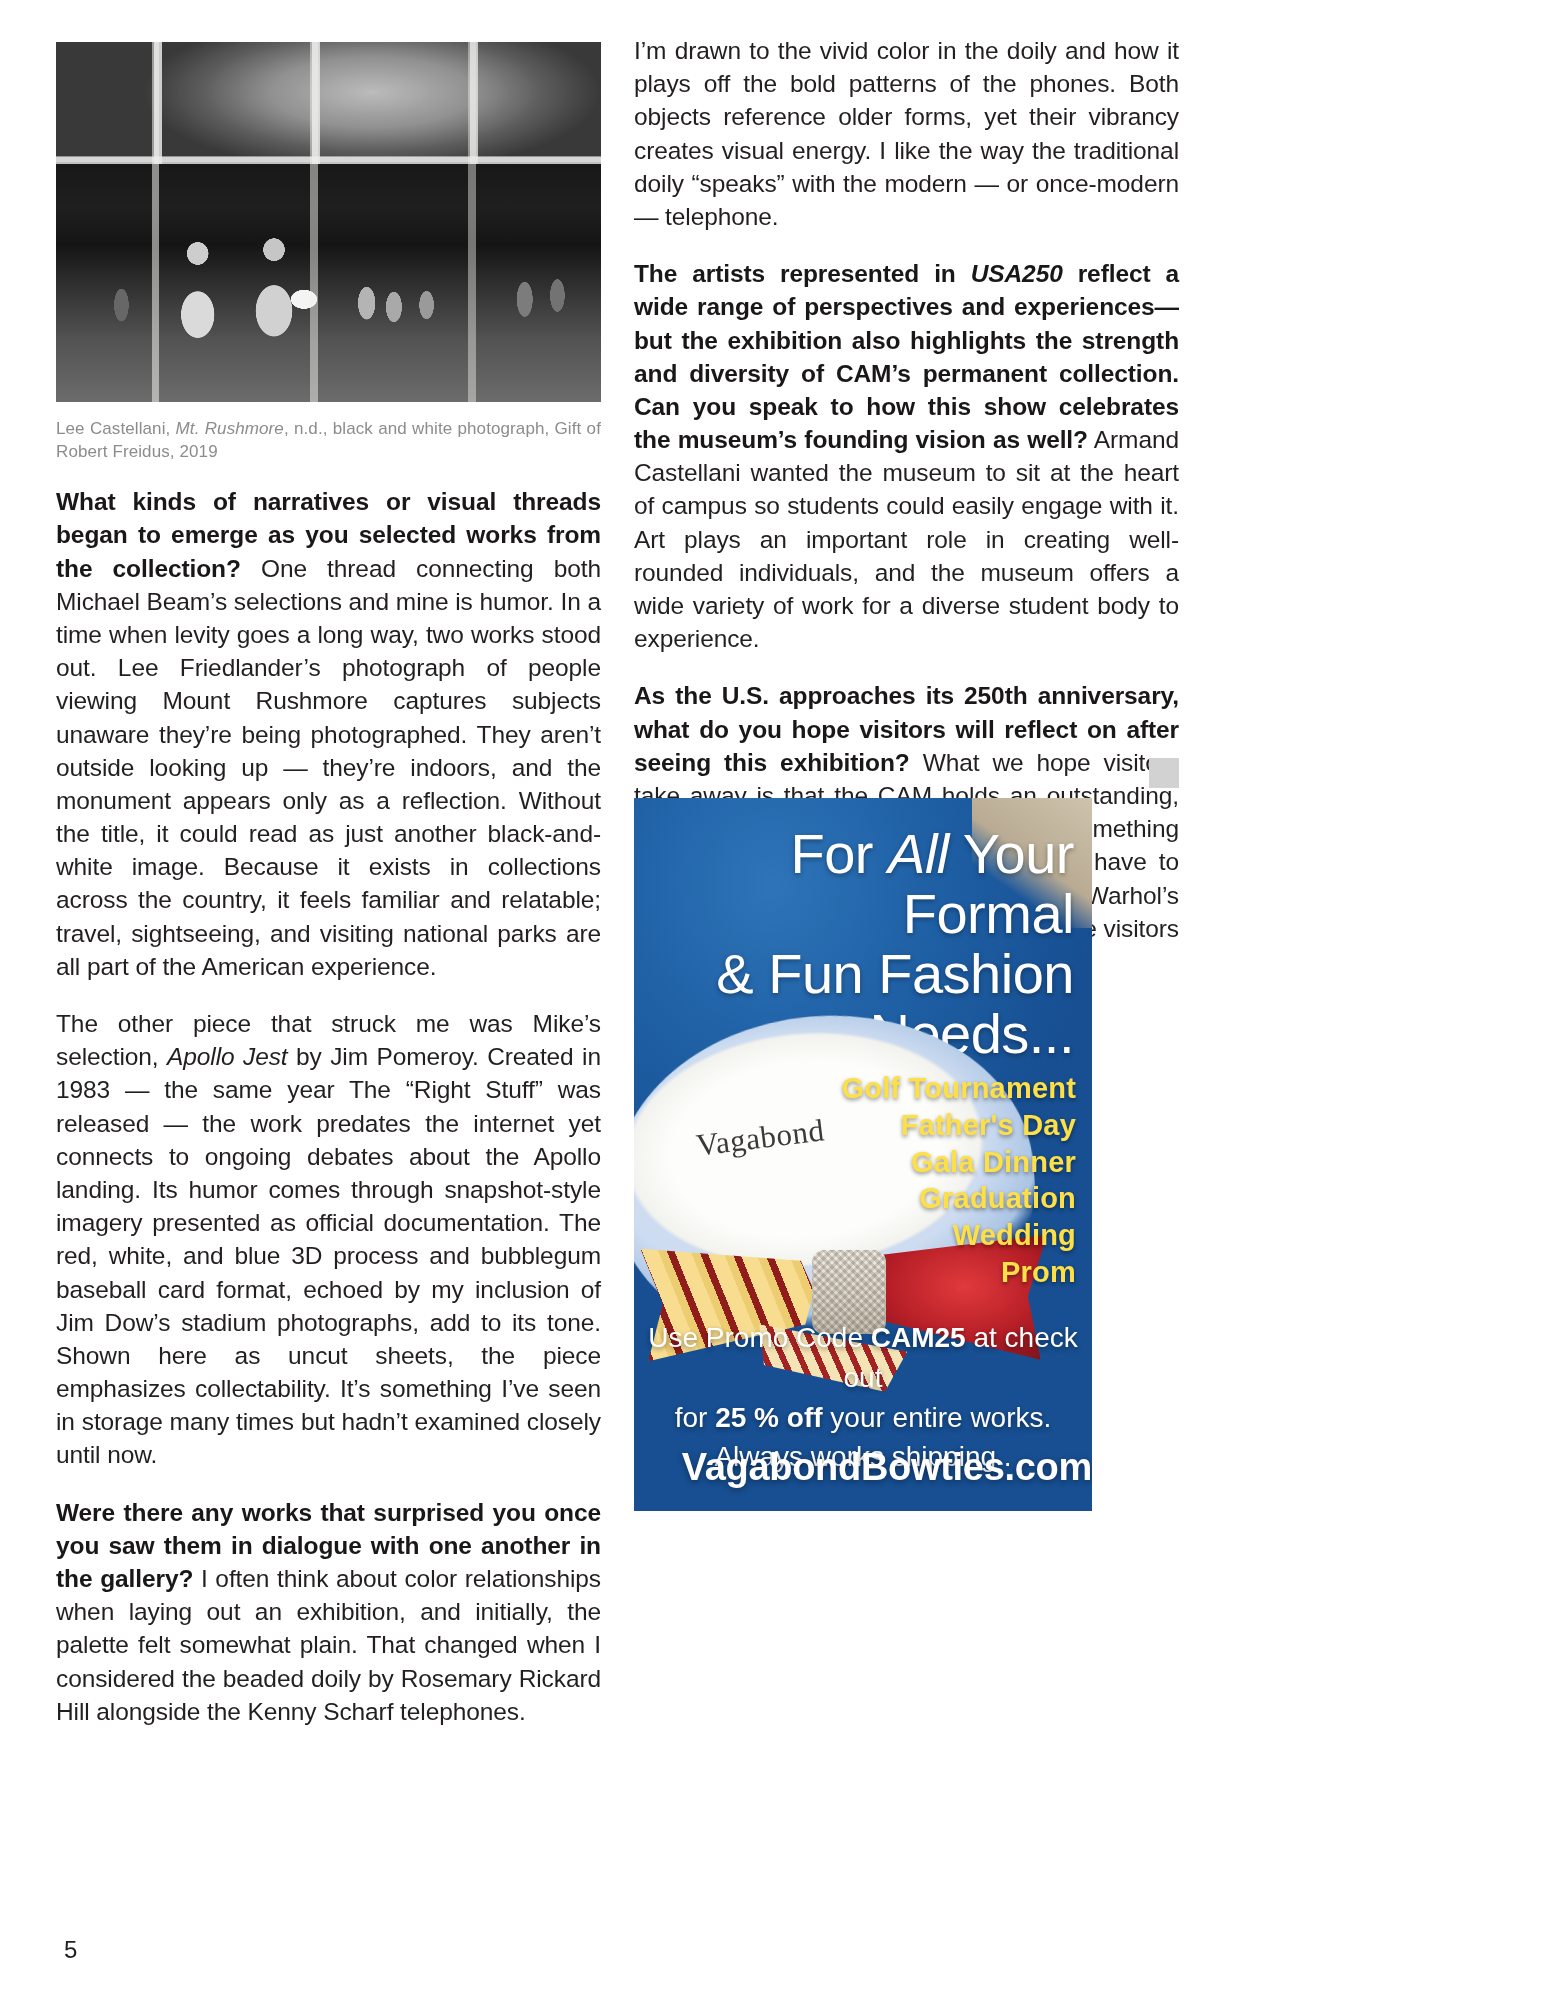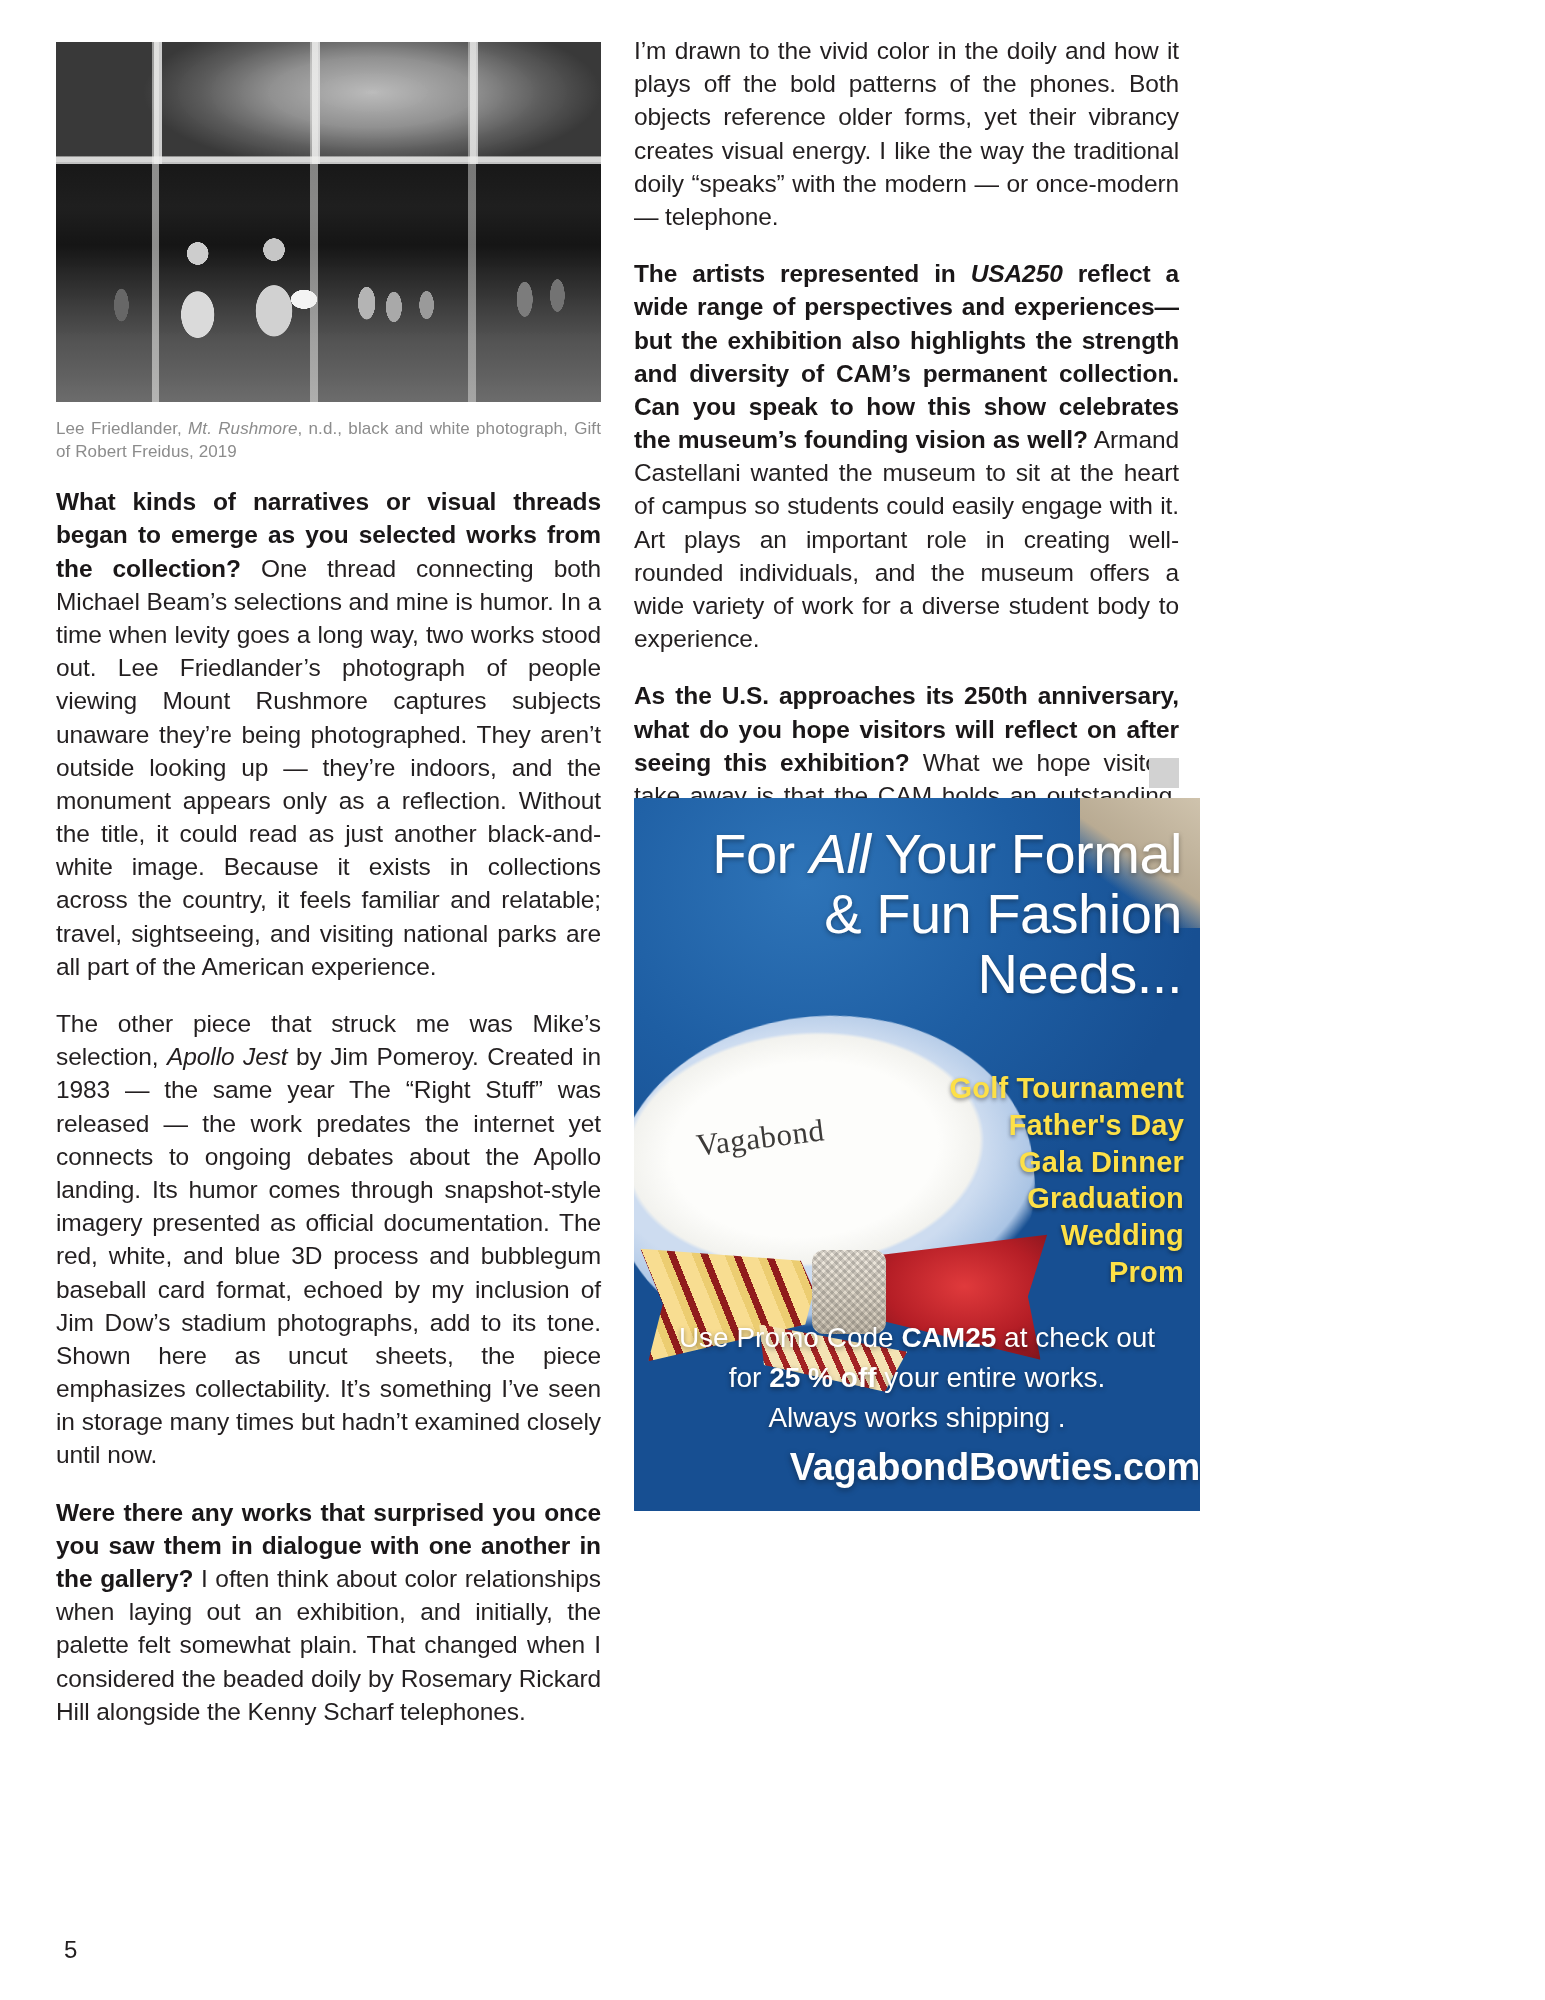--- a/index.html
+++ b/index.html
@@ -130,21 +130,21 @@
     width: 30px;
     height: 30px;
     background: #d2d2d2;
   }
 
   
   .ad {
     position: absolute;
     left: 0;
     top: 768px;
-    width: 566px;
+    width: 458px;
     height: 713px;
     overflow: hidden;
     background: #1d5b9e;
   }
   .ad-bg {
     position: absolute;
     inset: 0;
     background:
       linear-gradient(125deg, rgba(255,255,255,.09) 0 1px, transparent 1px 60px),
       linear-gradient(35deg, rgba(255,255,255,.07) 0 1px, transparent 1px 70px),
@@ -298,21 +298,21 @@
   <div class="columns">
 
     <div class="col col-left">
 
       <figure class="photo-wrap" style="margin:12px 0 0 0;">
         <div class="bw-photo"></div>
         <div class="photo-glass-lines"></div>
       </figure>
 
       <div class="caption">
-        <span>Lee Friedlander, </span><i>Mt. Rushmore</i><span>, n.d., black and white photograph, Gift of Robert Freidus, 2019</span>
+        <span>Lee Castellani, </span><i>Mt. Rushmore</i><span>, n.d., black and white photograph, Gift of Robert Freidus, 2019</span>
       </div>
 
       <p class="body first-para">
         <span class="q">What kinds of narratives or visual threads began to emerge as you selected works from the collection?</span><span> One thread connecting both Michael Beam’s selections and mine is humor. In a time when levity goes a long way, two works stood out. Lee Friedlander’s photograph of people viewing Mount Rushmore captures subjects unaware they’re being photographed. They aren’t outside looking up — they’re indoors, and the monument appears only as a reflection. Without the title, it could read as just another black-and-white image. Because it exists in collections across the country, it feels familiar and relatable; travel, sightseeing, and visiting national parks are all part of the American experience.</span>
       </p>
 
       <p class="body">
         <span>The other piece that struck me was Mike’s selection, </span><i>Apollo Jest</i><span> by Jim Pomeroy. Created in 1983 — the same year The “Right Stuff” was released — the work predates the internet yet connects to ongoing debates about the Apollo landing. Its humor comes through snapshot-style imagery presented as official documentation. The red, white, and blue 3D process and bubblegum baseball card format, echoed by my inclusion of Jim Dow’s stadium photographs, add to its tone. Shown here as uncut sheets, the piece emphasizes collectability. It’s something I’ve seen in storage many times but hadn’t examined closely until now.</span>
       </p>
 

